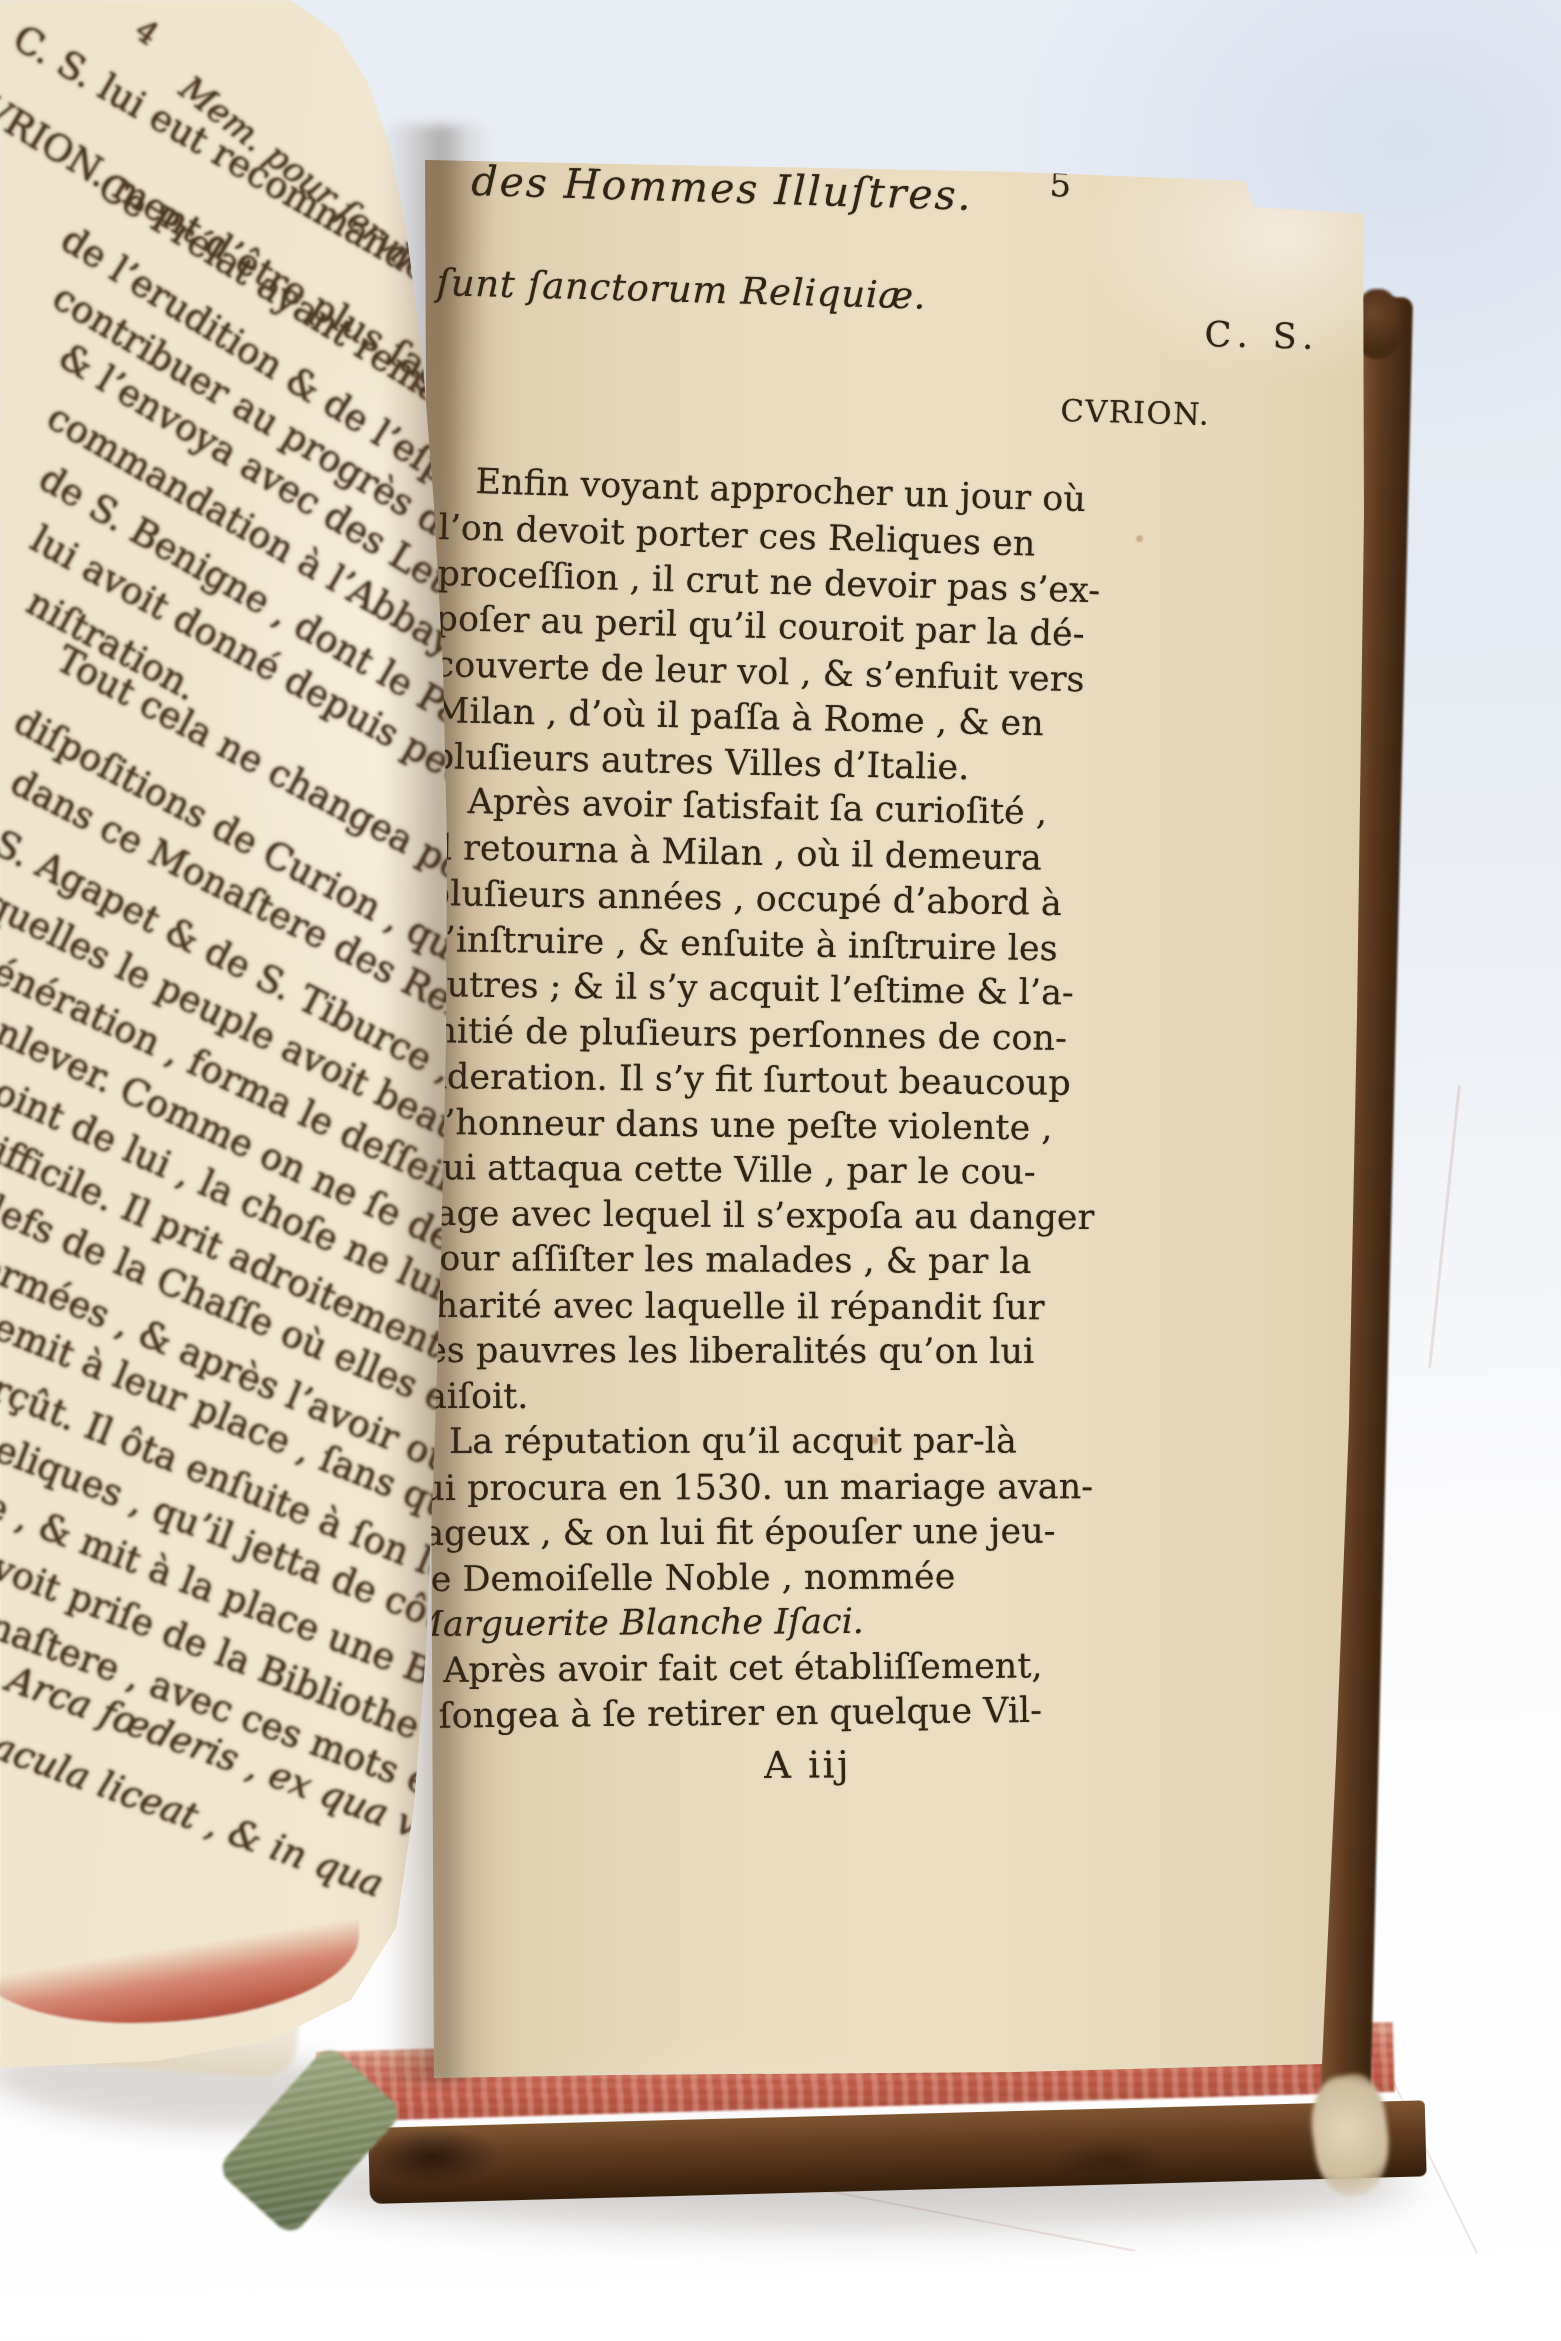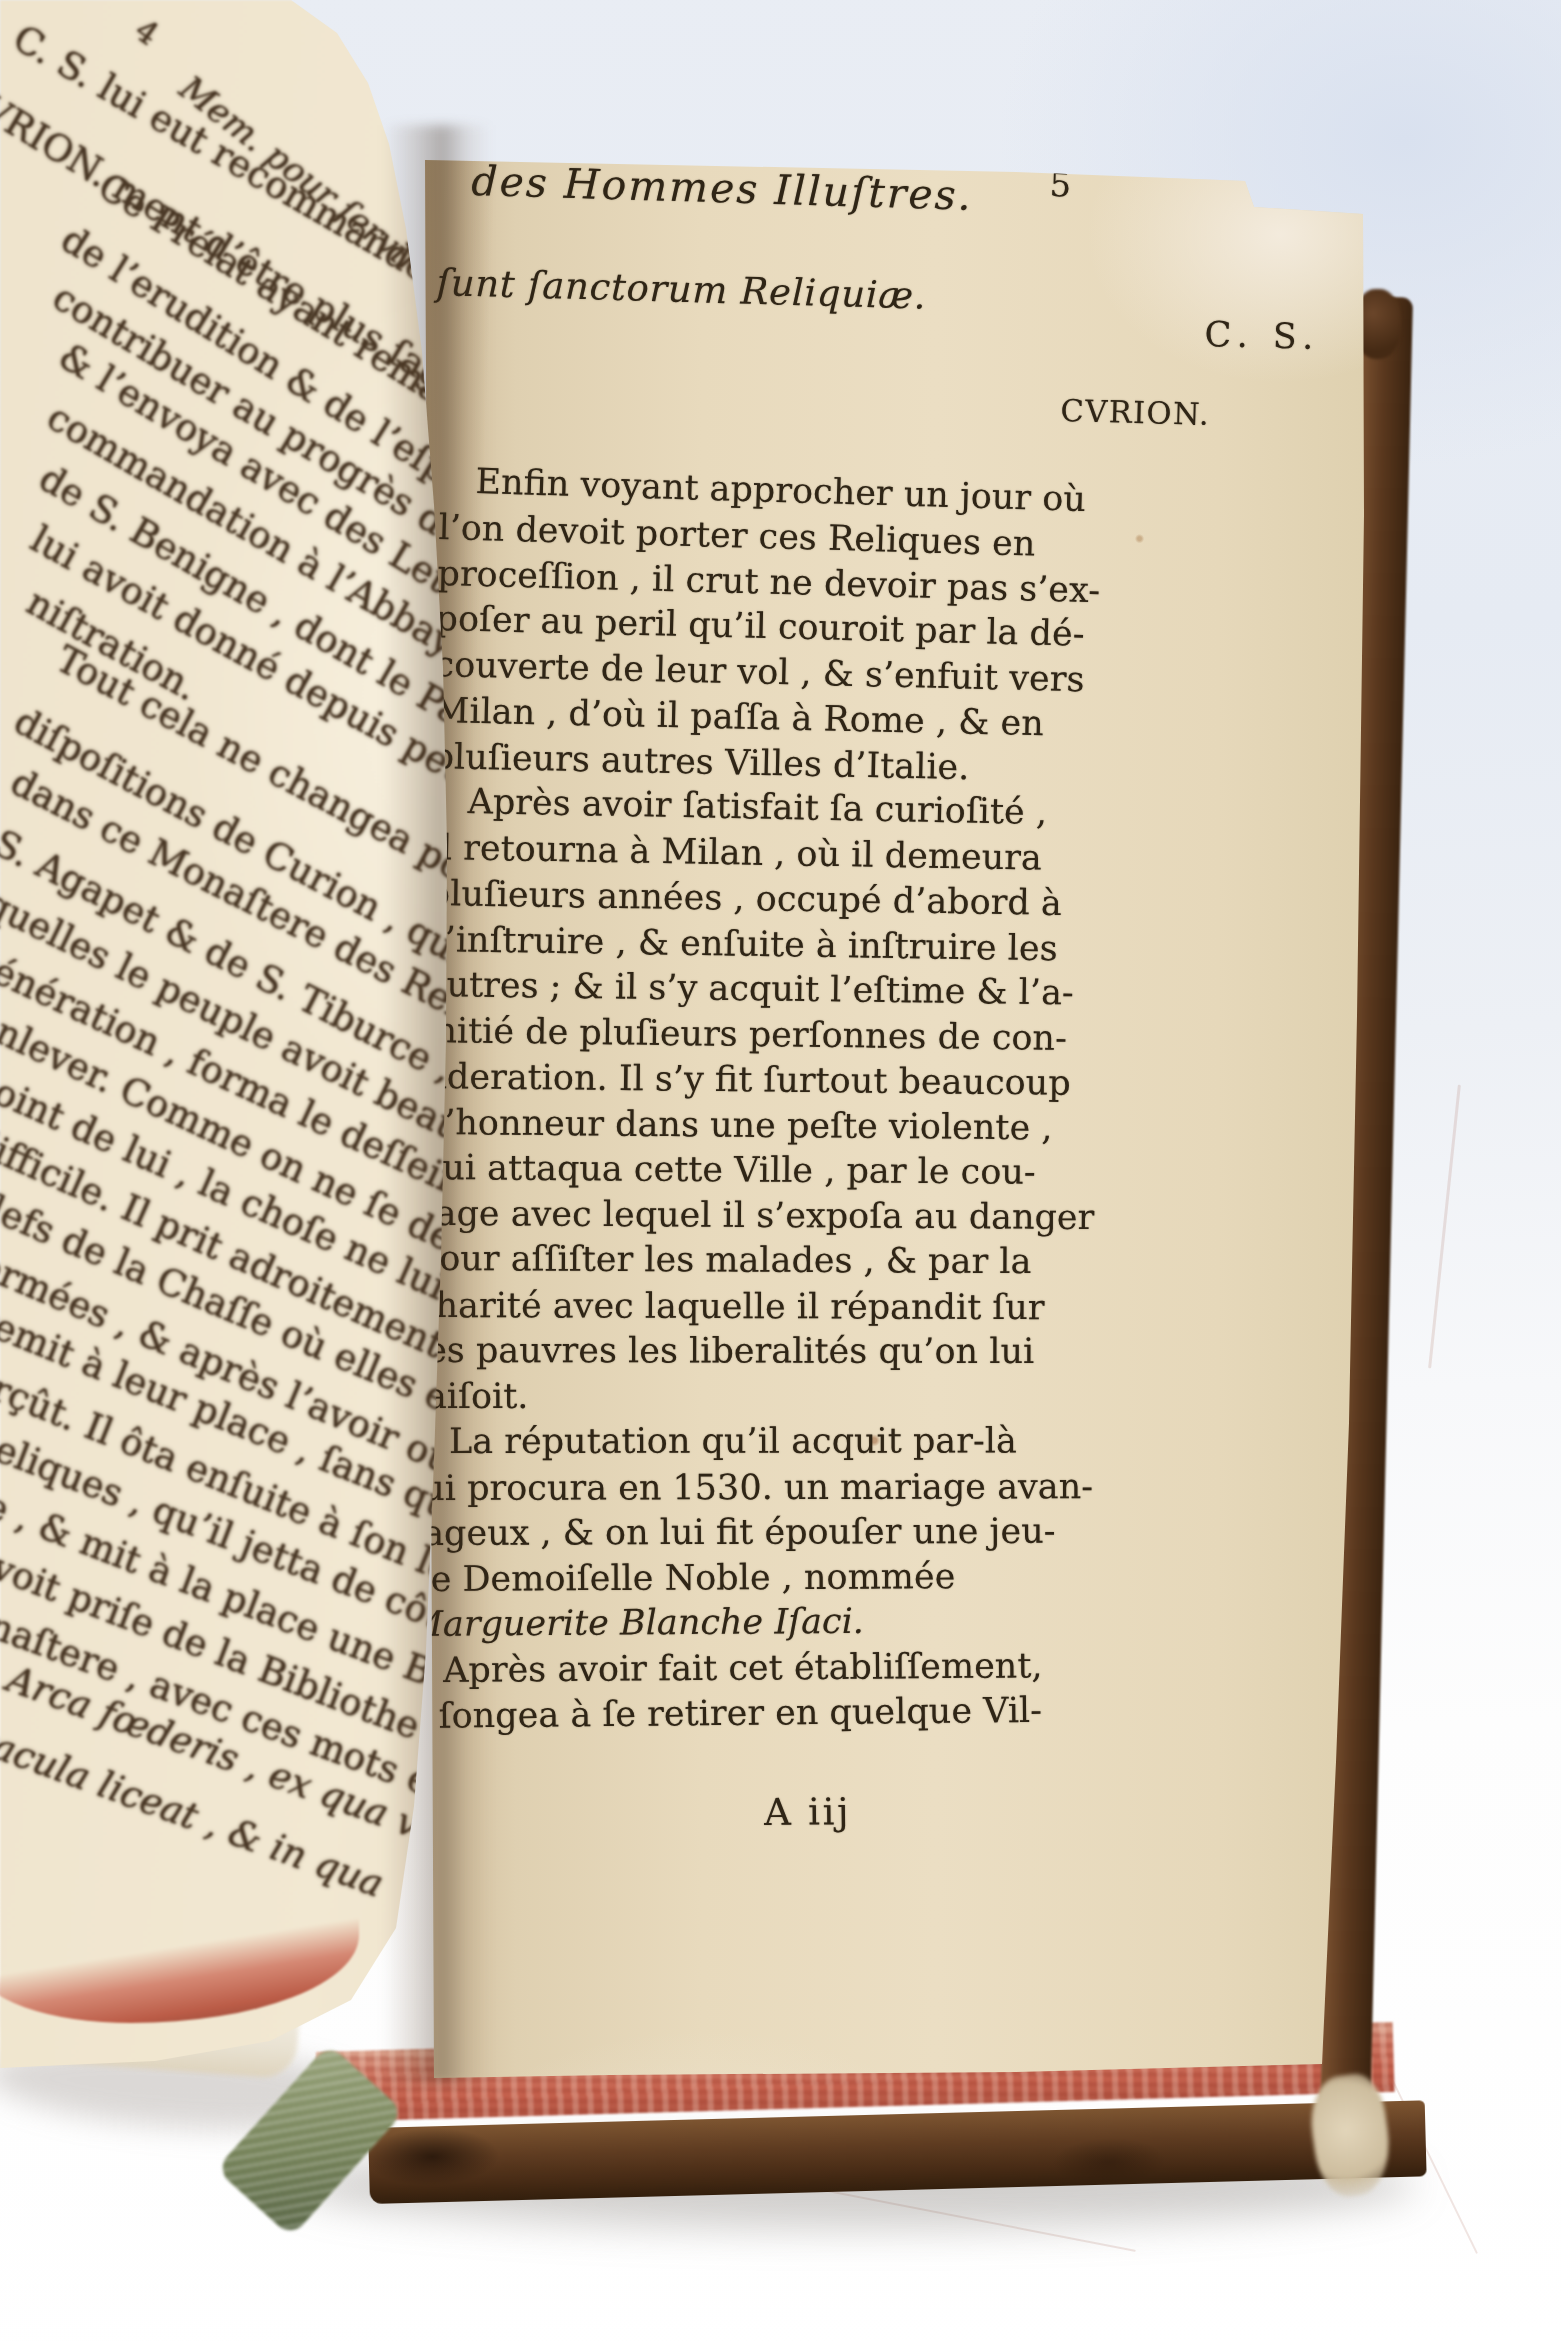--- a/index.html
+++ b/index.html
@@ -147,21 +147,21 @@
     <div class="rp-line" style="left:416px;top:1288px;transform:rotate(0.2deg);">charité avec laquelle il répandit ſur</div>
     <div class="rp-line" style="left:415px;top:1333px;transform:rotate(0.1deg);">les pauvres les liberalités qu’on lui</div>
     <div class="rp-line" style="left:413px;top:1379px;transform:rotate(0.05deg);">faiſoit.</div>
     <div class="rp-line" style="left:449px;top:1424px;transform:rotate(-0.05deg);">La réputation qu’il acquit par-là</div>
     <div class="rp-line" style="left:411px;top:1471px;transform:rotate(-0.15deg);">lui procura en 1530. un mariage avan-</div>
     <div class="rp-line" style="left:409px;top:1516px;transform:rotate(-0.2deg);">tageux , &amp; on lui fit épouſer une jeu-</div>
     <div class="rp-line" style="left:408px;top:1562px;transform:rotate(-0.3deg);">ne Demoiſelle Noble , nommée</div>
     <div class="rp-line rp-it" style="left:407px;top:1607px;transform:rotate(-0.4deg);">Marguerite Blanche Iſaci.</div>
     <div class="rp-line" style="left:443px;top:1653px;transform:rotate(-0.45deg);">Après avoir fait cet établiſſement,</div>
     <div class="rp-line" style="left:405px;top:1699px;transform:rotate(-0.55deg);">il ſongea à ſe retirer en quelque Vil-</div>
-    <div class="rp-line rp-sig" style="left:764px;top:1794px;transform:rotate(-0.6deg);">A iij</div>
+    <div class="rp-line rp-sig" style="left:764px;top:1747px;transform:rotate(-0.6deg);">A iij</div>
   </div>
 
   <div class="abs left-page">
     <div class="lp-line lp-pagenum" style="left:148px;top:13.6px;transform:rotate(36deg);">4</div>
     <div class="lp-line lp-header" style="left:195px;top:70px;transform:rotate(38deg);">Mem. pour ſervir à l’Hiſt.</div>
 
     <div class="lp-line" style="left:26px;top:19px;transform:rotate(30deg);">C. S. lui eut recommandé</div>
     <div class="lp-line" style="left:-5.4px;top:89px;transform:rotate(31deg);">VRION. ment d’être plus ſage à l’ave</div>
     <div class="lp-line" style="left:112px;top:167px;transform:rotate(32deg);">Ce Prélat ayant remarqué de</div>
     <div class="lp-line" style="left:75px;top:220px;transform:rotate(32deg);">de l’erudition &amp; de l’eſprit , &amp;</div>

